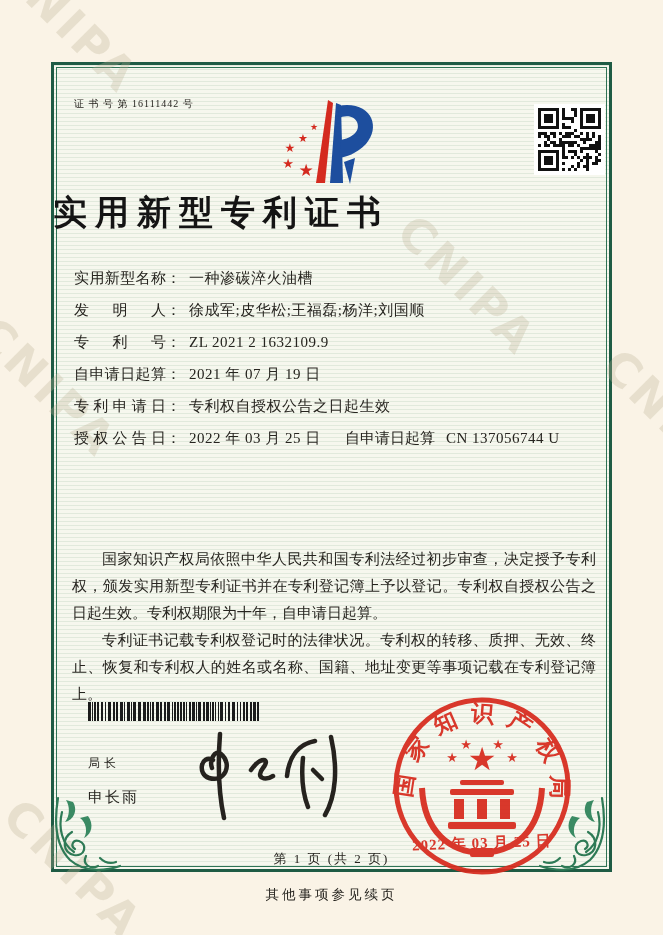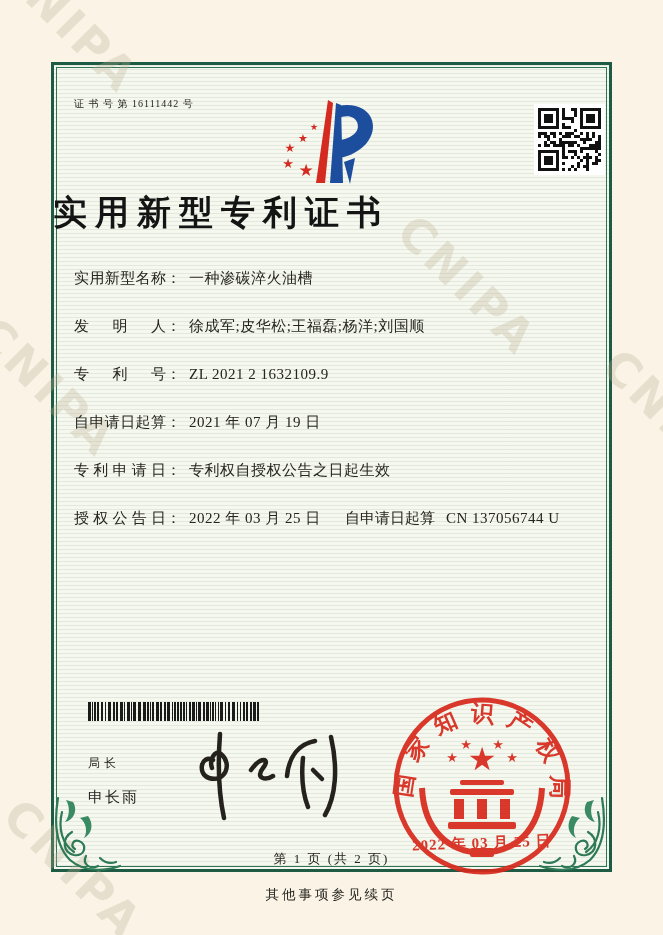--- a/index.html
+++ b/index.html
@@ -31,21 +31,21 @@
   
   .content{position:absolute; inset:0; z-index:2;}
   .certno{position:absolute; left:74px; top:97px; font-size:10px; letter-spacing:1px;}
   .logo{position:absolute; left:276px; top:92px;}
   .qr-panel{position:absolute; left:534px; top:104px; background:#ffffff; padding:4px; line-height:0;}
   .doc-title{
     position:absolute; left:13px; right:0; top:190px; text-align:left;
     font-size:34px; font-weight:bold; letter-spacing:8px; color:#141414;padding-left:40px;
   }
   .fields{position:absolute; left:74px; top:266px; width:520px; font-size:15px;}
-  .frow{position:relative; line-height:24px; margin-bottom:24px; white-space:nowrap;}
+  .frow{position:relative; line-height:24px; margin-bottom:8px; white-space:nowrap;}
   .flabel{
     display:inline-block; width:92px; vertical-align:top;
     text-align:justify; text-align-last:justify;
   }
   .fcolon{display:inline-block; margin-right:8px;}
   .fvalue{letter-spacing:0.5px;}
   .pair2{position:absolute; left:271px; top:0; white-space:nowrap;}
   .pair2 .flabel{width:78px;}
   .paras{
     position:absolute; left:72px; top:546px; width:524px;
@@ -280,20 +280,24 @@
         <span class="flabel">专利申请日</span><span class="fcolon">：</span><span class="fvalue">专利权自授权公告之日起生效</span>
       </div>
       <div class="frow">
         <span class="flabel">授权公告日</span><span class="fcolon">：</span><span class="fvalue">2022 年 03 月 25 日</span>
         <span class="pair2">
           <span class="flabel">自申请日起算</span><span class="fcolon">：</span><span class="fvalue">CN 137056744 U</span>
         </span>
       </div>
     </div>
 
+    <div class="paras">
+      <p>国家知识产权局依照中华人民共和国专利法经过初步审查，决定授予专利权，颁发实用新型专利证书并在专利登记簿上予以登记。专利权自授权公告之日起生效。专利权期限为十年，自申请日起算。</p>
+      <p>专利证书记载专利权登记时的法律状况。专利权的转移、质押、无效、终止、恢复和专利权人的姓名或名称、国籍、地址变更等事项记载在专利登记簿上。</p>
+    </div>
 
     <div class="barcode" id="barcode">
         <div style="width: 3px; background: rgb(27, 27, 27); margin-right: 1px; flex: 0 0 auto;"></div>
         <div style="width: 1px; background: rgb(27, 27, 27); margin-right: 1px; flex: 0 0 auto;"></div>
         <div style="width: 2px; background: rgb(27, 27, 27); margin-right: 1px; flex: 0 0 auto;"></div>
         <div style="width: 2px; background: rgb(27, 27, 27); margin-right: 2px; flex: 0 0 auto;"></div>
         <div style="width: 2px; background: rgb(27, 27, 27); margin-right: 2px; flex: 0 0 auto;"></div>
         <div style="width: 1px; background: rgb(27, 27, 27); margin-right: 2px; flex: 0 0 auto;"></div>
         <div style="width: 3px; background: rgb(27, 27, 27); margin-right: 2px; flex: 0 0 auto;"></div>
         <div style="width: 2px; background: rgb(27, 27, 27); margin-right: 1px; flex: 0 0 auto;"></div>

